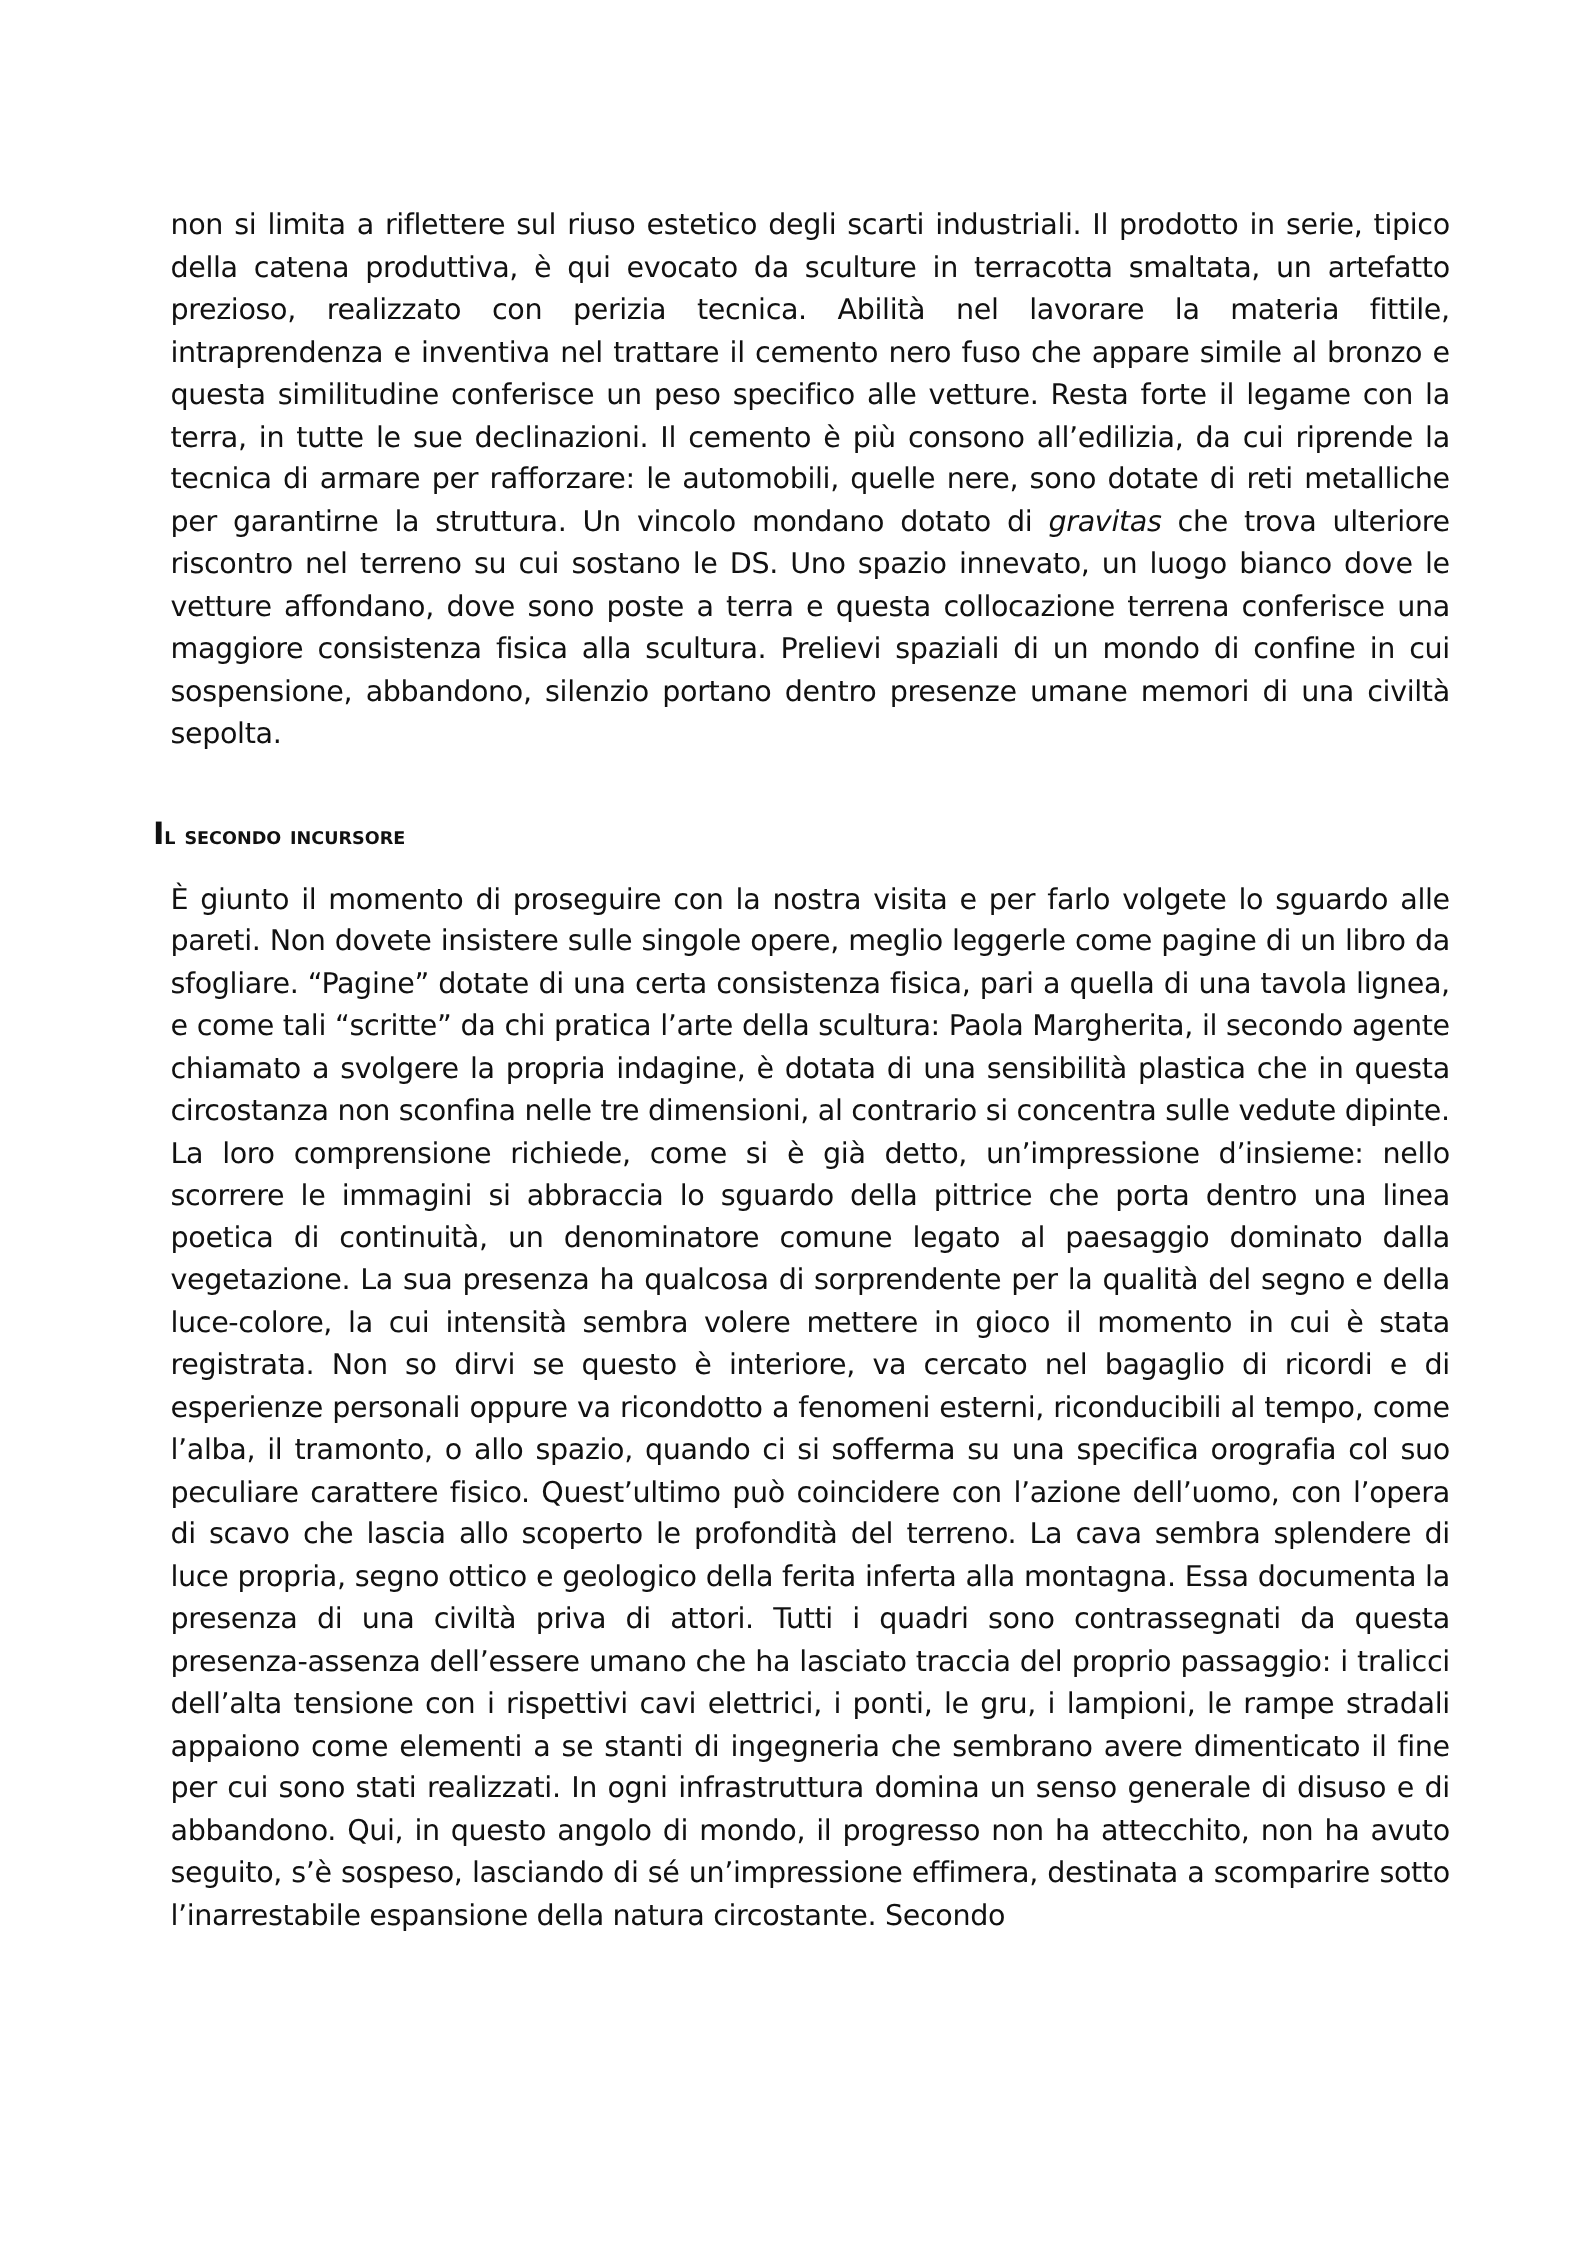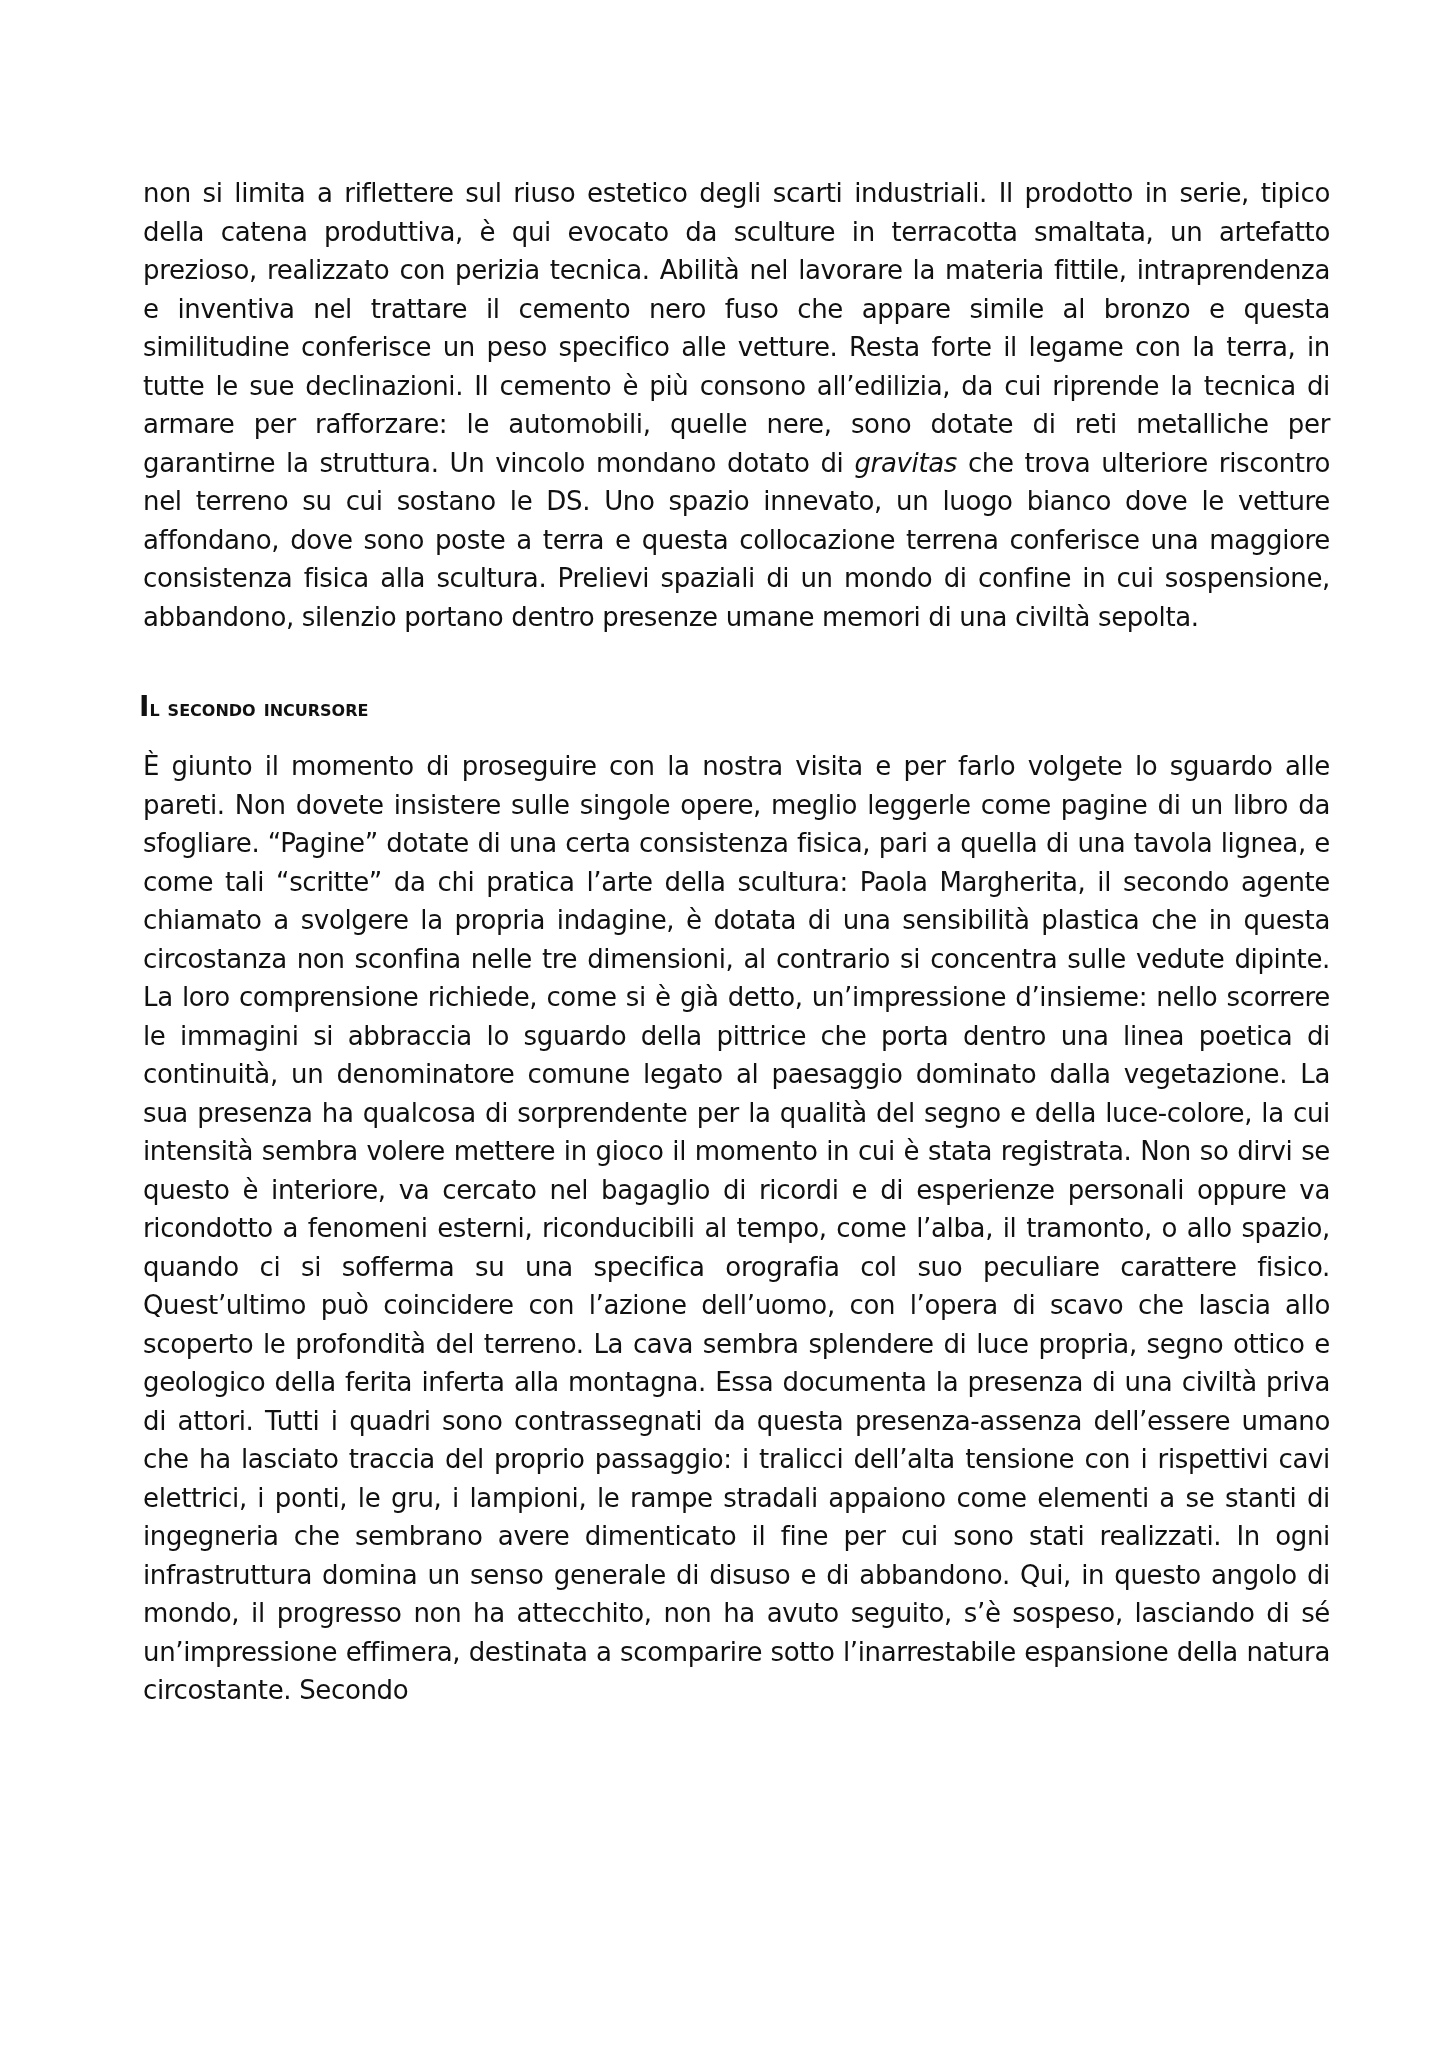--- a/index.html
+++ b/index.html
@@ -18,21 +18,21 @@
       left: 139px;
       top: 170px;
       width: 1195px;
       color: #111111;
       font-family: "DejaVu Sans", sans-serif;
       font-size: 26px;
       line-height: 38.5px;
       letter-spacing: -0.35px;
     }
     .para {
-      margin: 4px;
+      margin: 16px;
       text-align: justify;
       text-justify: inter-word;
     }
     .para.last-line-left { text-align-last: left; }
     .heading {
       margin: 56px 0 24px 0;
       font-family: "DejaVu Sans", sans-serif;
       font-weight: bold;
       font-size: 23px;
       line-height: 30px;

